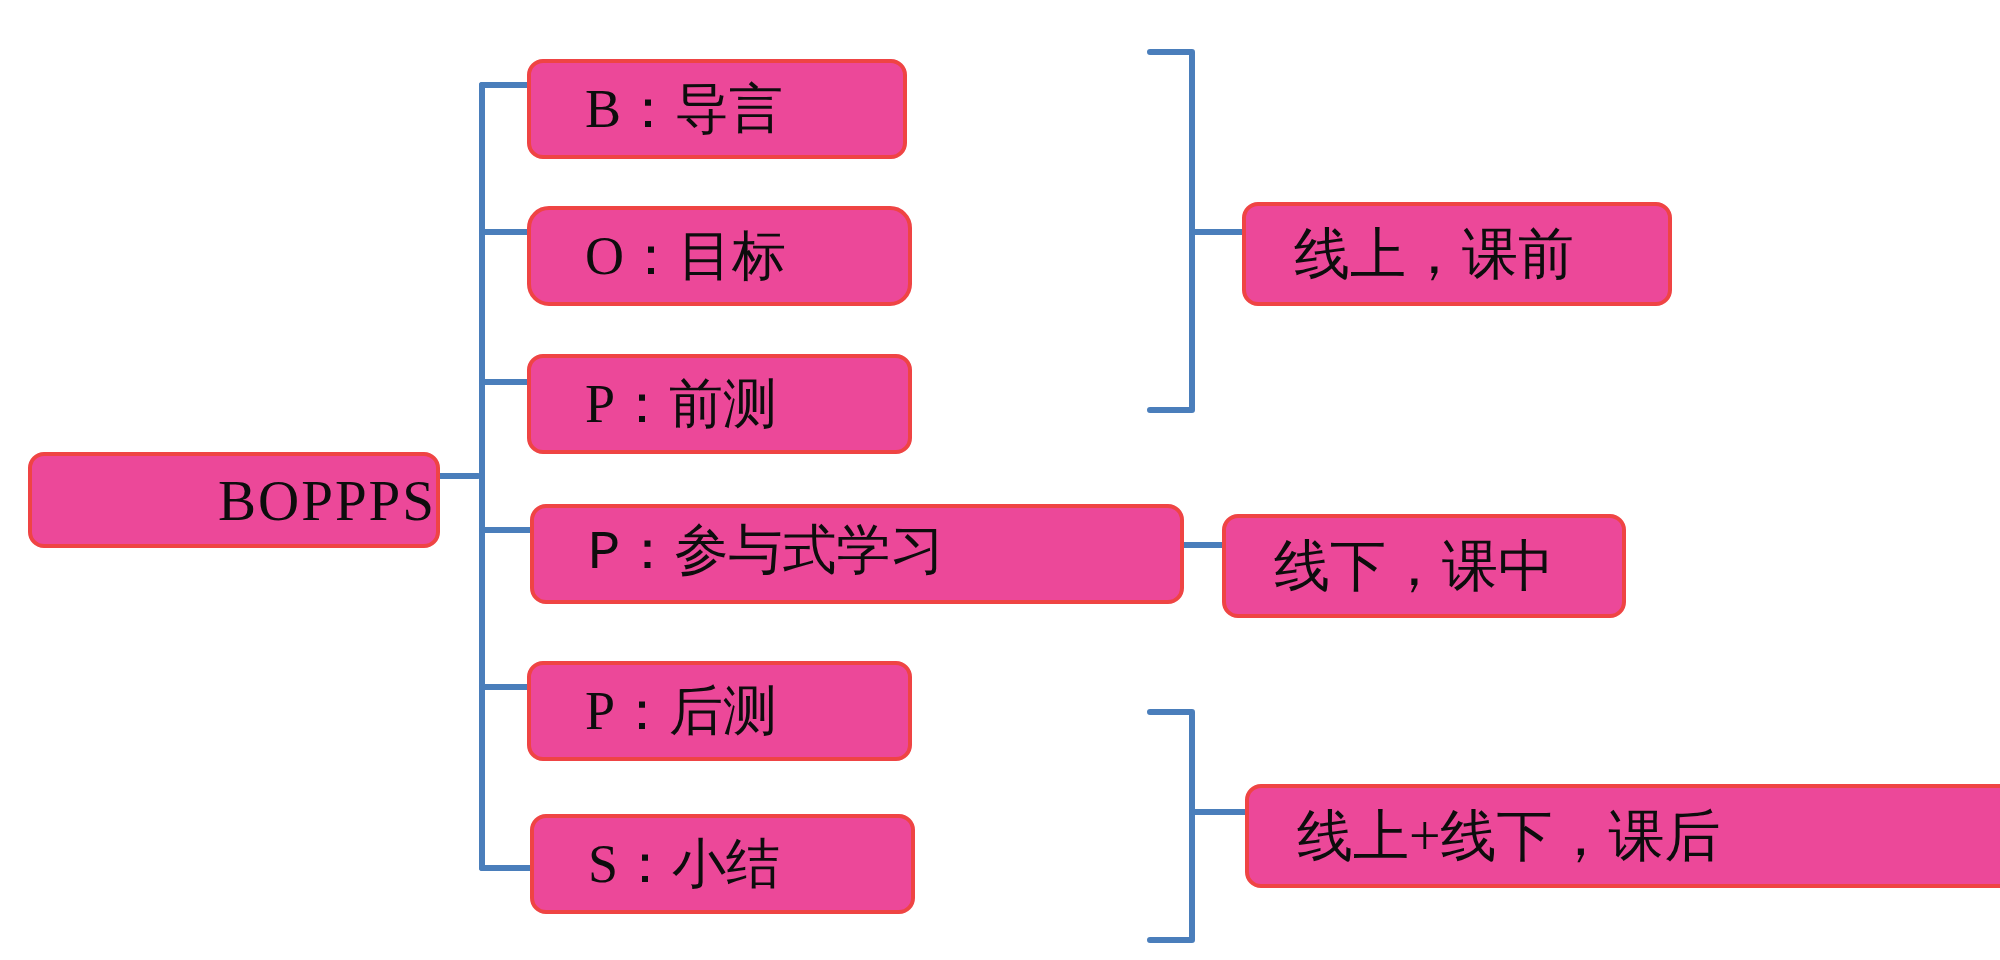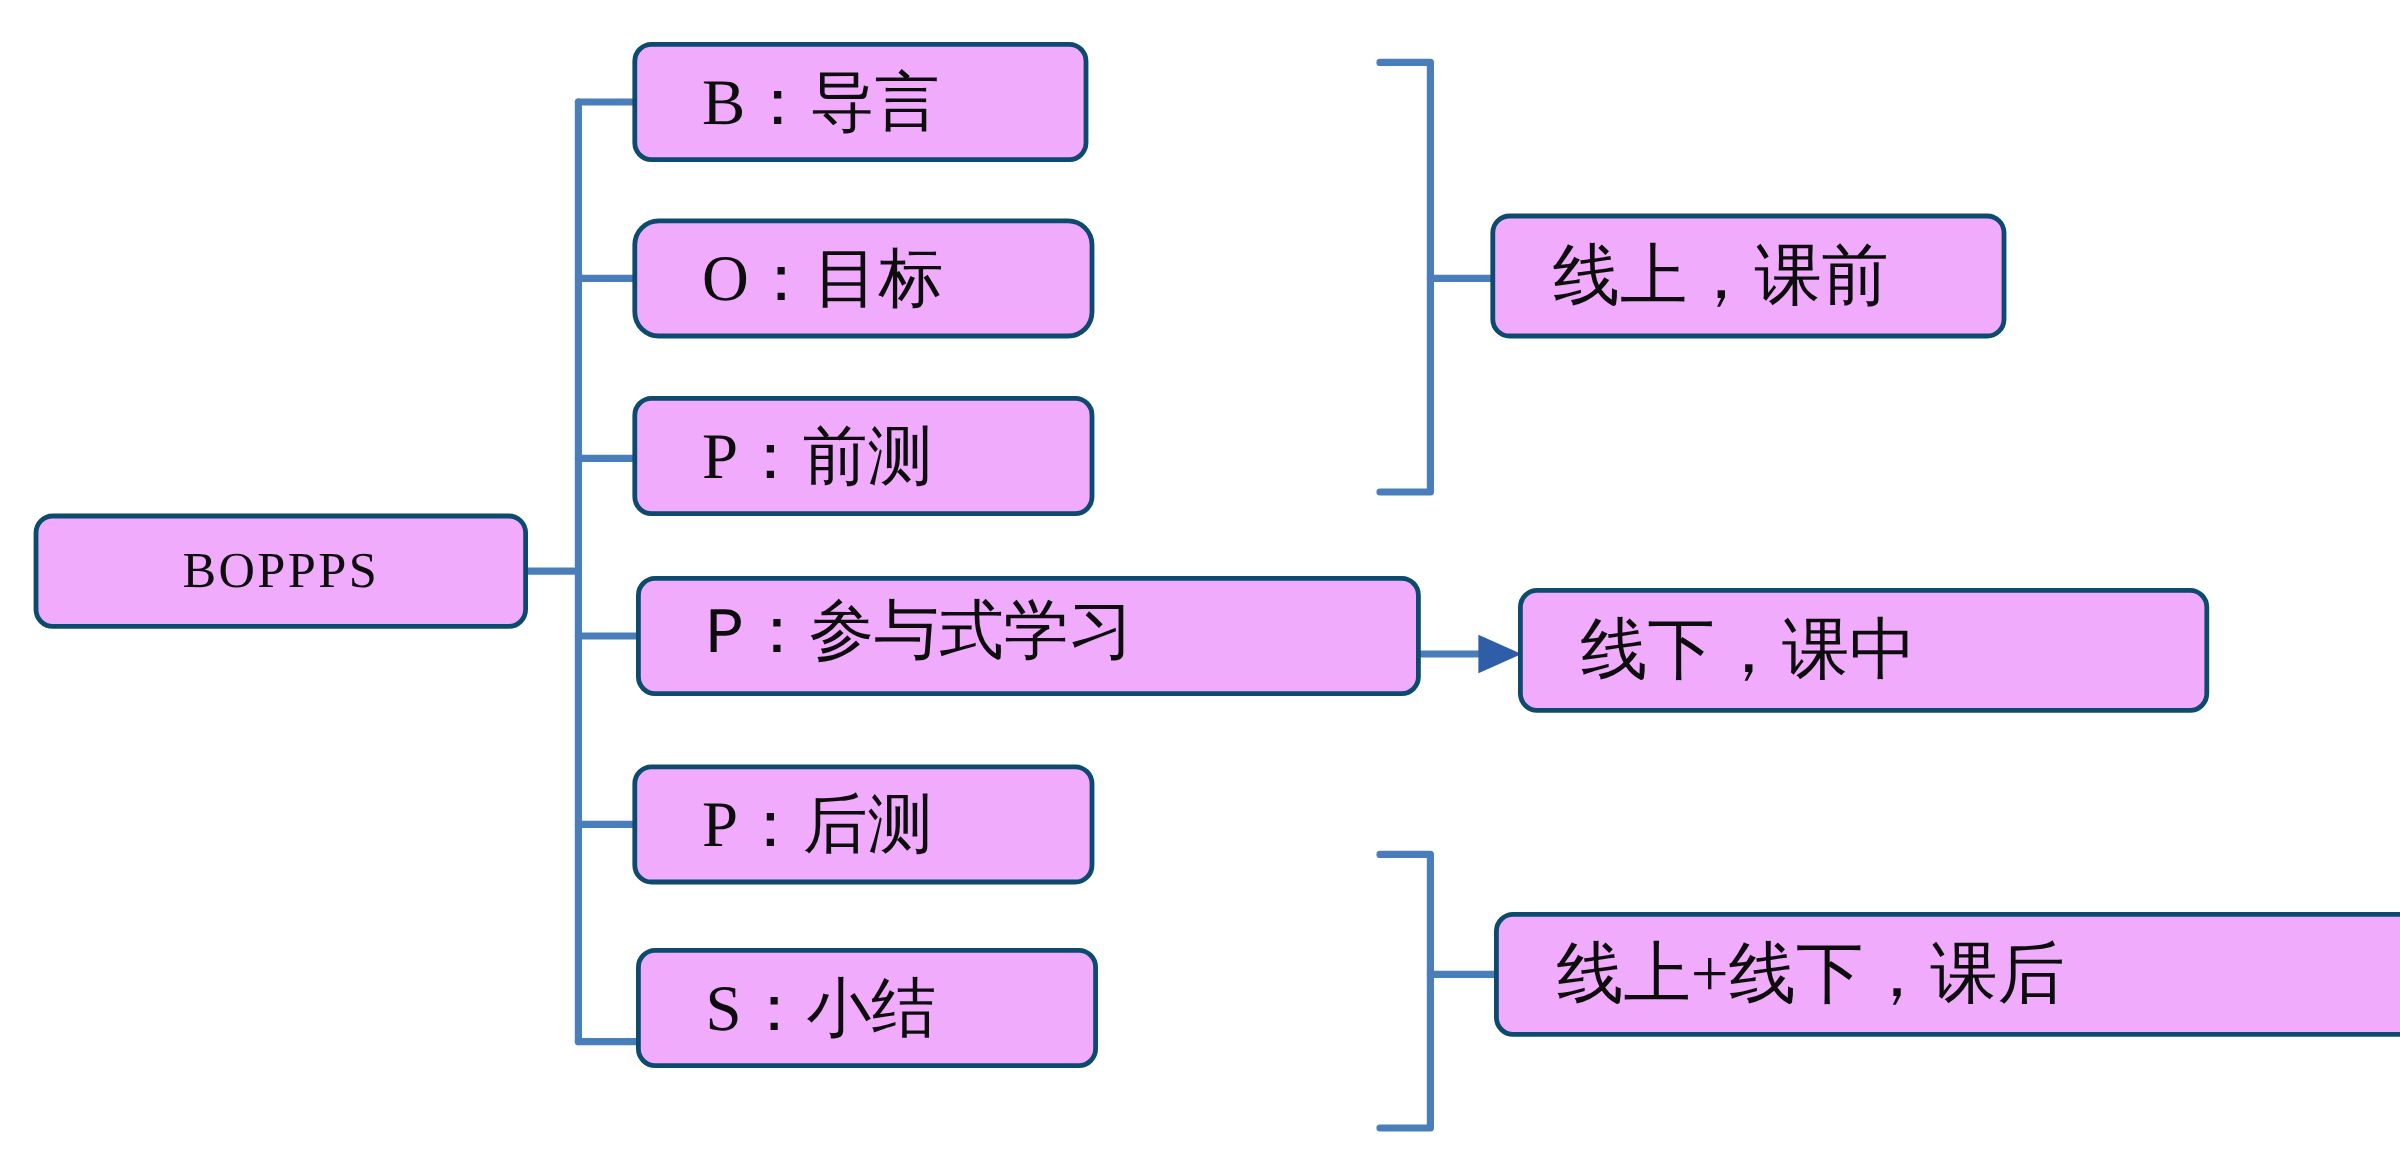--- a/index.html
+++ b/index.html
@@ -19,45 +19,46 @@
     position: absolute;
     left: 0;
     top: 0;
     width: 2000px;
     height: 960px;
     pointer-events: none;
   }
   .node {
     position: absolute;
     box-sizing: border-box;
-    border: 4px solid #0c4a6e;
+    border: 4px solid #ef4444;
     border-radius: 16px;
-    background: #f0abfc;
+    background: #ec4899;
     display: flex;
     align-items: center;
     color: #0d0d0d;
     white-space: nowrap;
     line-height: 1;
+    margin-top: 24px;
   }
   .node-label {
     display: block;
     width: 100%;
   }
   
   #node-root {
     left: 28px;
     top: 428px;
     width: 412px;
     height: 96px;
     justify-content: center;
   }
   #node-root .node-label {
-    font-size: 42px;
+    font-size: 57px;
     letter-spacing: 2px;
-    text-align: center;
+    text-align: right;
   }
   
   .step {
     height: 100px;
     justify-content: flex-start;
   }
   .step .node-label {
     font-size: 54px;
     padding-left: 54px;
     text-align: left;
@@ -73,21 +74,21 @@
   .phase {
     height: 104px;
     justify-content: flex-start;
   }
   .phase .node-label {
     font-size: 56px;
     padding-left: 48px;
     text-align: left;
   }
   #node-phase-0 { left: 1242px; top: 178px; width: 430px; }
-  #node-phase-1 { left: 1265px; top: 490px; width: 576px; }
+  #node-phase-1 { left: 1222px; top: 490px; width: 404px; }
   #node-phase-2 { left: 1245px; top: 760px; width: 822px; font-family: Liberation Serif, serif; }
 </style>
 </head>
 <body>
 
 <div id="canvas">
 
   <svg id="wires" viewBox="0 0 2000 960" xmlns="http://www.w3.org/2000/svg">
     <g fill="none" stroke="#4a7ebb" stroke-width="6" stroke-linecap="round" stroke-linejoin="round">
 

